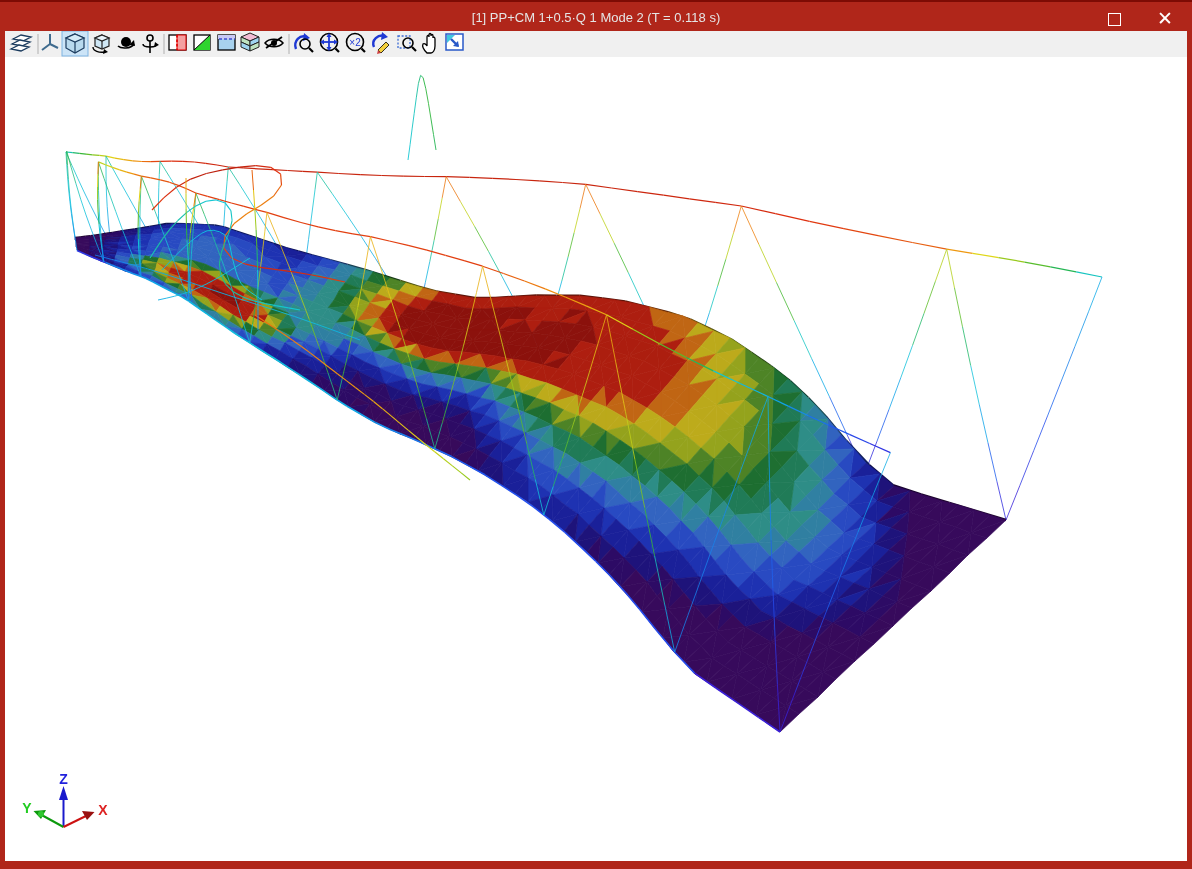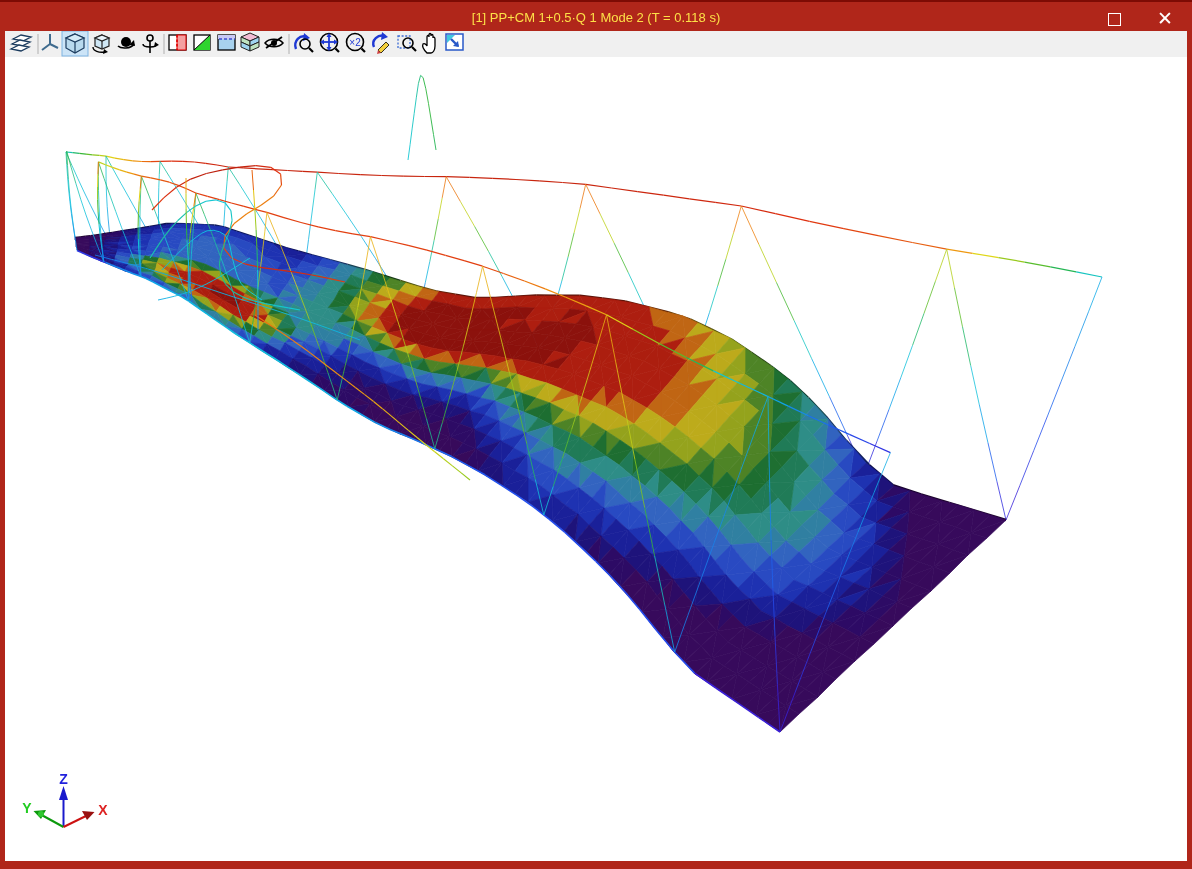--- a/index.html
+++ b/index.html
@@ -1,17 +1,17 @@
 <!DOCTYPE html>
 <html><head><meta charset="utf-8"><style>
 *{margin:0;padding:0;box-sizing:border-box}
 body{width:1192px;height:869px;font-family:"Liberation Sans",sans-serif;overflow:hidden;background:#fff}
 .win{position:absolute;inset:0;background:#b0261a}
 .title{position:absolute;left:0;top:0;width:1192px;height:31px;background:#b0261a;border-top:2px solid #7d0b04}
-.title .txt{position:absolute;left:0;right:0;top:8px;text-align:center;color:#fde047;font-size:13px}
+.title .txt{position:absolute;left:0;right:0;top:8px;text-align:center;color:#e5e5e5;font-size:13px}
 .maxbtn{position:absolute;left:1108px;top:11px;width:13px;height:13px;border:1.6px solid #fff}
 .closex{position:absolute;left:1152px;top:4px;width:26px;height:26px;color:#fff;font-size:19px;line-height:26px;text-align:center}
 .toolbar{position:absolute;left:5px;top:31px;width:1182px;height:26px;background:#f0f0f0}
 .canvas{position:absolute;left:5px;top:57px;width:1182px;height:804px;background:#fff}
 </style></head><body>
 <div class="win"></div>
 <div class="title">
     <div class="txt">[1] PP+CM 1+0.5·Q 1 Mode 2 (T = 0.118 s)</div>
 <div class="maxbtn"></div>
     <div class="closex">✕</div>

